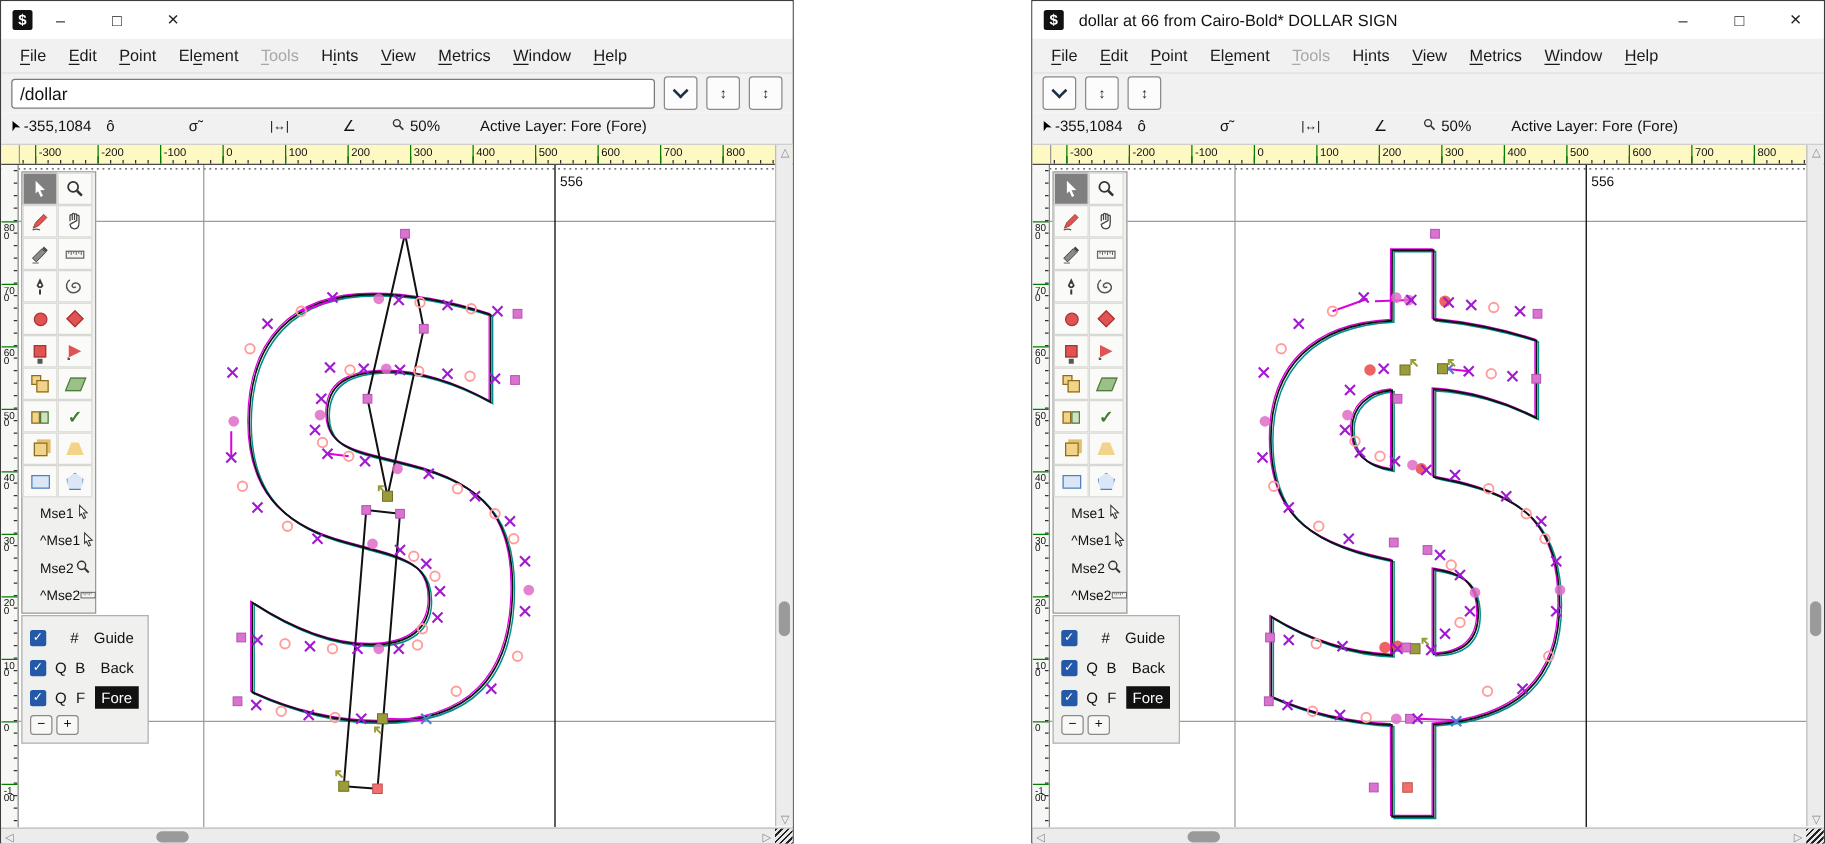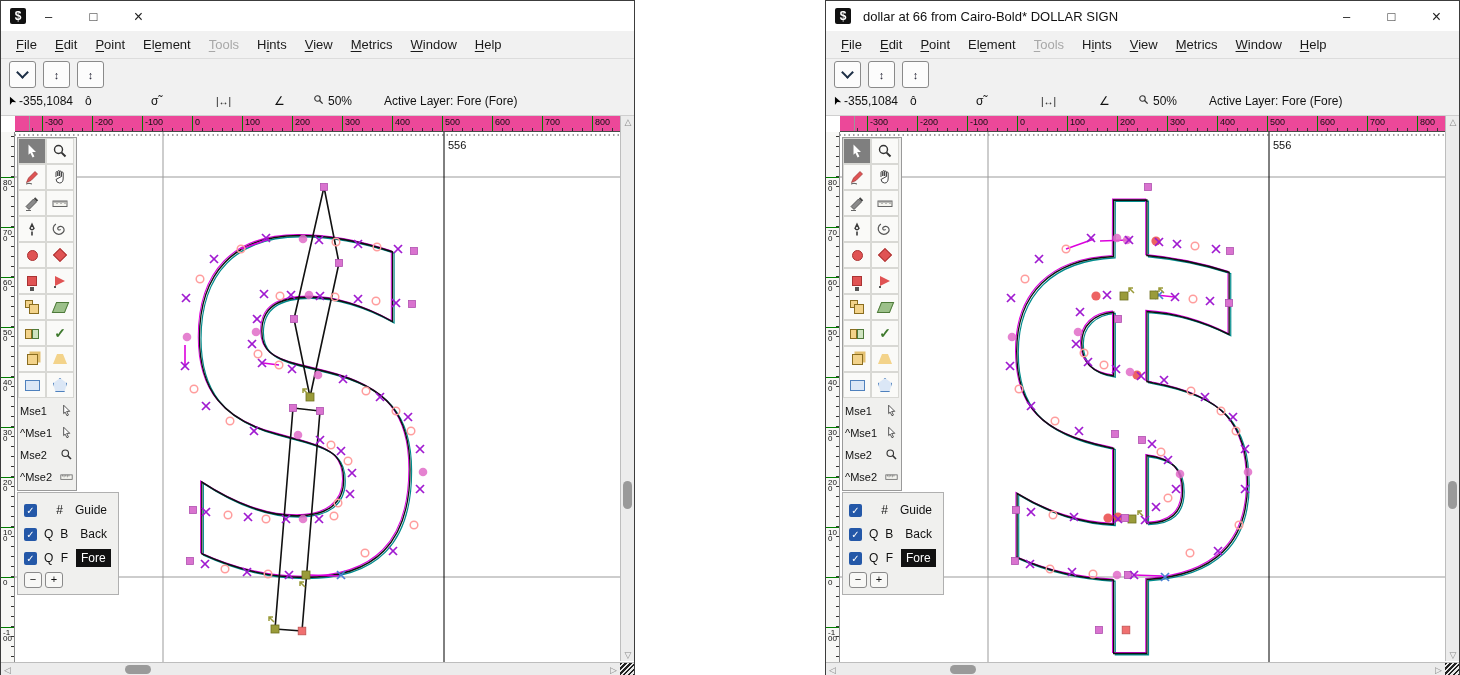--- a/index.html
+++ b/index.html
@@ -22,21 +22,21 @@
   .glyphrow input{flex:1;height:22px;font-size:14px;font-family:"Liberation Sans",sans-serif;padding:0 6px;
                   border:1px solid #7a7a7a;border-radius:3px;background:#fff;color:#111;}
   .sq-btn{width:25px;height:25px;border:1px solid #8a8a8a;border-radius:3px;background:#fcfcfc;flex:none;
           display:flex;align-items:center;justify-content:center;font-size:11px;color:#223;}
   .chev{width:7px;height:7px;border-right:2px solid #1d2f46;border-bottom:2px solid #1d2f46;transform:rotate(45deg);margin-top:-4px;}
   
   .statusrow{height:25px;background:#f1f1f1;font-size:12px;position:relative;border-bottom:1px solid #cfcfcf;color:#111;}
   .statusrow .sitem{position:absolute;top:4px;white-space:nowrap;}
   .sarrow{font-size:11px;transform:rotate(-115deg);display:inline-block;color:#000;}
   
-  .rulerrow{height:15px;display:flex;border-bottom:1px solid #4a4a4a;background:#ec4899;position:relative;margin-left:14px;}
+  .rulerrow{height:15px;display:flex;border-bottom:1px solid #4a4a4a;background:#fef9c3;position:relative;}
   .ruler-corner{width:14px;border-right:1px solid #999;flex:none;}
   .hruler{position:relative;flex:1;overflow:hidden;}
   .htick{position:absolute;top:0;width:1px;height:15px;background:#007f00;}
   .htick-minor{position:absolute;bottom:0;width:1px;height:3px;background:#333;}
   .htick-mid{position:absolute;bottom:0;width:1px;height:6px;background:#333;}
   .hlabel{position:absolute;top:1px;font-size:9px;color:#111;}
   .vruler{position:absolute;left:0;top:0;width:14px;height:530px;background:#f7f7f5;border-right:1px solid #8a8a8a;
           overflow:hidden;z-index:4;box-sizing:border-box;}
   .vtick{position:absolute;left:0;width:14px;height:1px;background:#007f00;}
   .vtick-minor{position:absolute;right:0;width:3px;height:1px;background:#333;}
@@ -45,21 +45,21 @@
   .content{position:relative;}
   .win-body{position:relative;height:530px;background:#fff;overflow:hidden;}
   svg.canvas{position:absolute;left:0;top:0;}
   
   .palette{position:absolute;left:16px;top:5px;width:58px;background:#f0f0ee;border:1px solid #9a9a9a;z-index:6;}
   .tool-grid{display:grid;grid-template-columns:28px 28px;}
   .cell{height:26px;display:flex;align-items:center;justify-content:center;border:1px solid #d8d8d4;
         background:#fafaf8;box-sizing:border-box;}
   .cell.sel{background:#7f7f7f;}
   .ic{width:16px;height:16px;display:block;}
-  .mice{padding:2px 1px 2px 0;}
+  .mice{padding:2px 1px 2px 12px;}
   .mrow{display:flex;align-items:center;justify-content:space-between;height:22px;font-size:11px;color:#111;padding:0 2px;}
   .mrow .mic{width:13px;height:13px;}
   .layers{position:absolute;left:16px;top:360px;width:100px;background:#f0f0ee;border:1px solid #b0b0b0;
           padding:5px 0 4px 0;z-index:6;font-size:12px;color:#111;}
   .lrow{display:flex;align-items:center;height:24px;padding:0 6px;gap:7px;}
   .cb{width:13px;height:13px;background:#2458a8;color:#fff;font-size:10px;line-height:13px;text-align:center;
       border-radius:2px;flex:none;}
   .lq{width:9px;text-align:center;}
   .lk{width:9px;text-align:center;}
   .lname{padding:2px 5px;}
@@ -116,20 +116,21 @@
         <span class="menu-item"><u>P</u>oint</span>
         <span class="menu-item">El<u>e</u>ment</span>
         <span class="menu-item disabled"><u>T</u>ools</span>
         <span class="menu-item">H<u>i</u>nts</span>
         <span class="menu-item"><u>V</u>iew</span>
         <span class="menu-item"><u>M</u>etrics</span>
         <span class="menu-item"><u>W</u>indow</span>
         <span class="menu-item"><u>H</u>elp</span>
       </div>
     <div class="glyphrow">
+      <input value="/dollar" style="">
       <div class="sq-btn">
           <span class="chev"></span>
         </div>
       <div class="sq-btn">
           <span>↕</span>
         </div>
       <div class="sq-btn">
           <span>↕</span>
         </div>
     </div>

